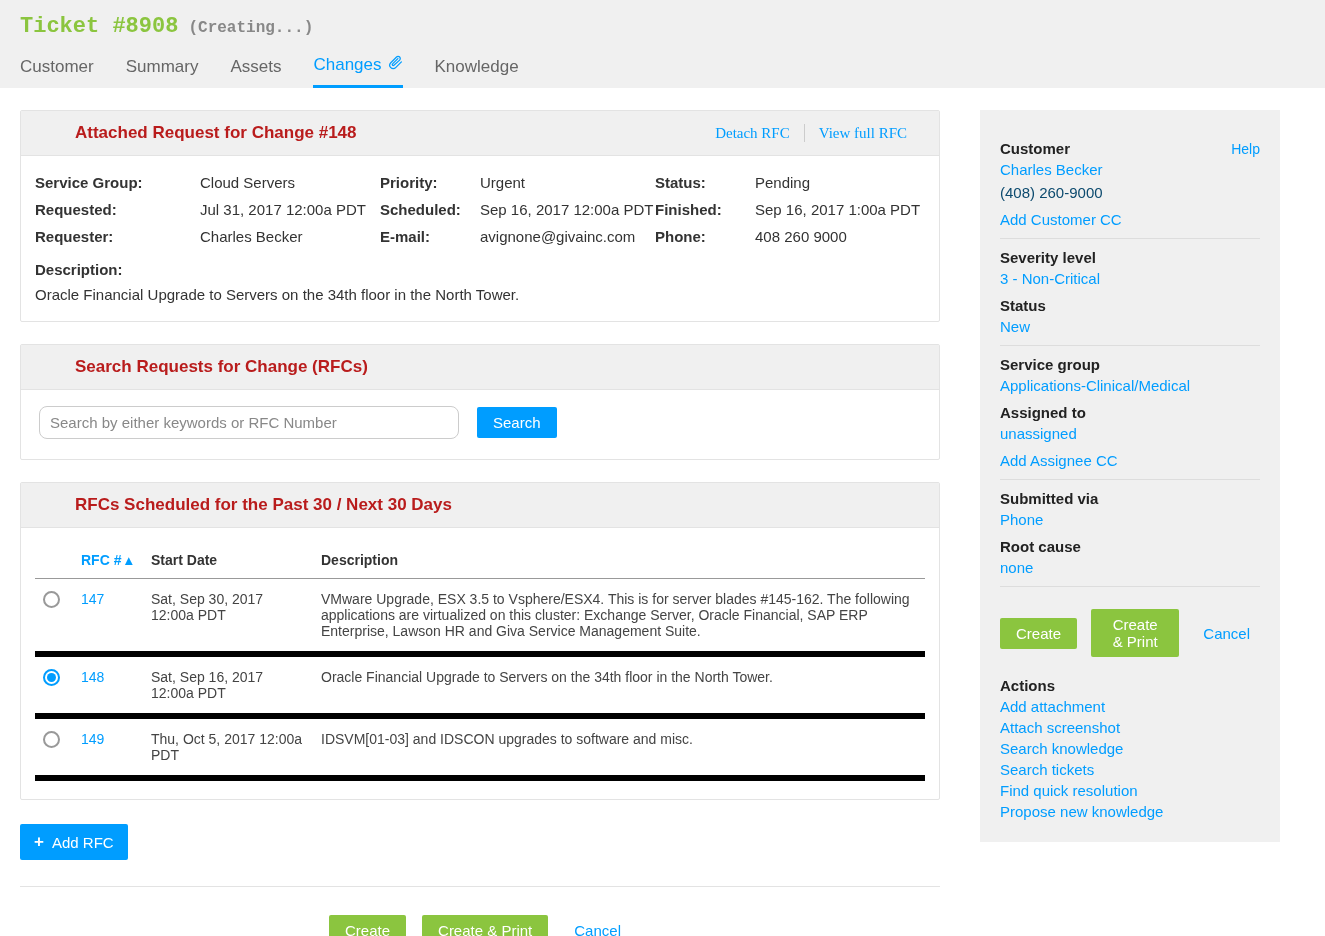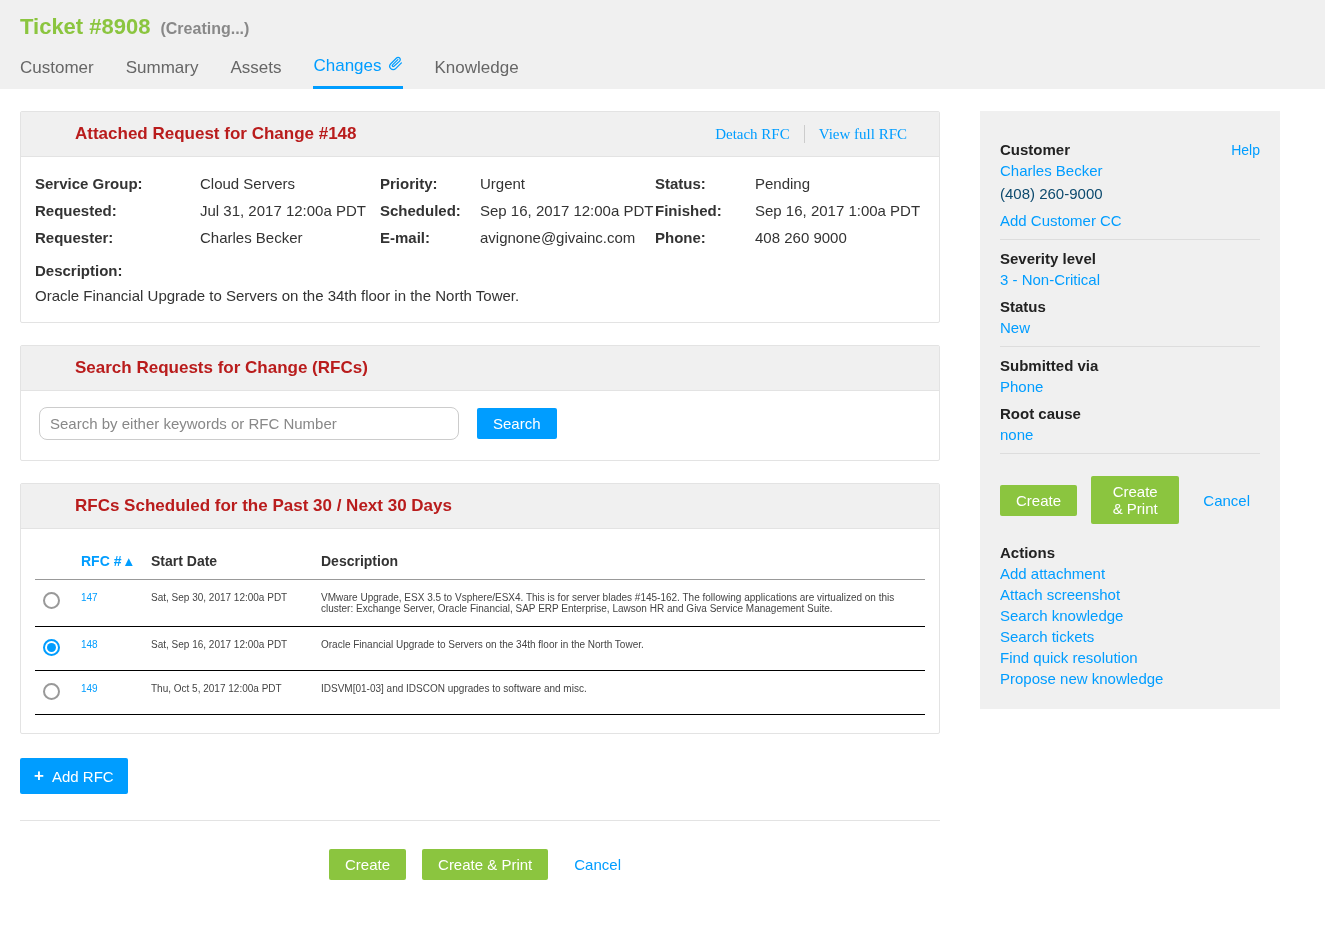--- a/index.html
+++ b/index.html
@@ -1,20 +1,20 @@
 <!DOCTYPE html>
 <html><head>
 <meta charset="utf-8">
 <style>
   * { box-sizing: border-box; margin: 0; padding: 0; }
   body { font-family: -apple-system, BlinkMacSystemFont, "Segoe UI", Arial, sans-serif; font-size: 14px; color: #333; background: #fff; }
   a { color: #009dff; text-decoration: none; cursor: pointer; }
 
   .page-header { background: #f0f0f0; padding: 14px 20px 0 20px; }
-  .page-title-row { display: flex; align-items: baseline; gap: 10px; }
+  .page-title-row { display: flex; align-items: baseline; gap: 10px; font-family: Liberation Mono, monospace; }
   .ticket-title { color: #8bc53f; font-size: 22px; font-weight: 700; }
   .ticket-subtitle { color: #888; font-size: 16px; font-weight: 600; }
   .tabs { display: flex; gap: 32px; margin-top: 8px; }
   .tab { color: #666; font-size: 17px; padding: 8px 0 10px 0; cursor: pointer; display: flex; align-items: center; gap: 6px; }
   .tab.active { color: #009dff; border-bottom: 3px solid #009dff; font-weight: 500; }
 
   .body-wrap { display: flex; gap: 40px; padding: 0 20px 24px 20px; align-items: flex-start; }
   .main-col { flex: 1; min-width: 0; max-width: 920px; }
   .side-col { width: 300px; flex-shrink: 0; }
 
@@ -37,21 +37,21 @@
   .search-input::placeholder { color: #888; }
   .btn { border: none; border-radius: 2px; padding: 7px 16px; font-size: 15px; cursor: pointer; color: #fff; }
   .btn-blue { background: #009dff; }
   .btn-green { background: #8bc53f; }
   .btn-link { color: #009dff; background: transparent; padding: 7px 10px; font-size: 15px; }
   .btn-row { display: flex; gap: 16px; align-items: center; justify-content: center; margin: 28px 0 6px 0; }
 
   .rfc-table { width: 100%; border-collapse: collapse; font-size: 14px; }
   .rfc-table th { text-align: left; font-weight: 700; color: #333; padding: 10px 8px; border-bottom: 1.5px solid #999; font-size: 14px; }
   .rfc-table th.sortable { color: #009dff; cursor: pointer; }
-  .rfc-table td { padding: 12px 8px; border-bottom: 1px solid #000000; vertical-align: top; color: #444; font-size: 10px; }
+  .rfc-table td { padding: 12px 8px; border-bottom: 6px solid #000000; vertical-align: top; color: #444; font-size: 14px; }
   .radio-cell { width: 38px; }
   .radio { width: 17px; height: 17px; border: 2px solid #999; border-radius: 50%; display: inline-block; position: relative; cursor: pointer; }
   .radio.checked { border-color: #009dff; }
   .radio.checked::after { content: ''; position: absolute; top: 2px; left: 2px; width: 9px; height: 9px; background: #009dff; border-radius: 50%; }
   .rfc-link { color: #009dff; }
   .col-rfc { width: 70px; }
   .col-date { width: 170px; }
 
   .add-rfc-btn { display: inline-flex; align-items: center; gap: 8px; background: #009dff; color: #fff; padding: 8px 14px; border-radius: 2px; font-size: 15px; cursor: pointer; margin-top: 24px; }
   .main-footer-divider { border-top: 1px solid #e3e3e3; margin-top: 26px; }
@@ -214,20 +214,27 @@
         <a class="side-link" style="margin-top:10px">Add Customer CC</a>
       </div>
 
       <div class="side-block">
         <div class="side-label">Severity level</div>
         <a class="side-link">3 - Non-Critical</a>
         <div class="side-label" style="margin-top:10px">Status</div>
         <a class="side-link">New</a>
       </div>
 
+      <div class="side-block">
+        <div class="side-label">Service group</div>
+        <a class="side-link">Applications-Clinical/Medical</a>
+        <div class="side-label" style="margin-top:10px">Assigned to</div>
+        <a class="side-link">unassigned</a>
+        <a class="side-link" style="margin-top:10px">Add Assignee CC</a>
+      </div>
 
       <div class="side-block">
         <div class="side-label">Submitted via</div>
         <a class="side-link">Phone</a>
         <div class="side-label" style="margin-top:10px">Root cause</div>
         <a class="side-link">none</a>
       </div>
 
       <div class="side-btn-row">
         <button class="btn btn-green">Create</button>

